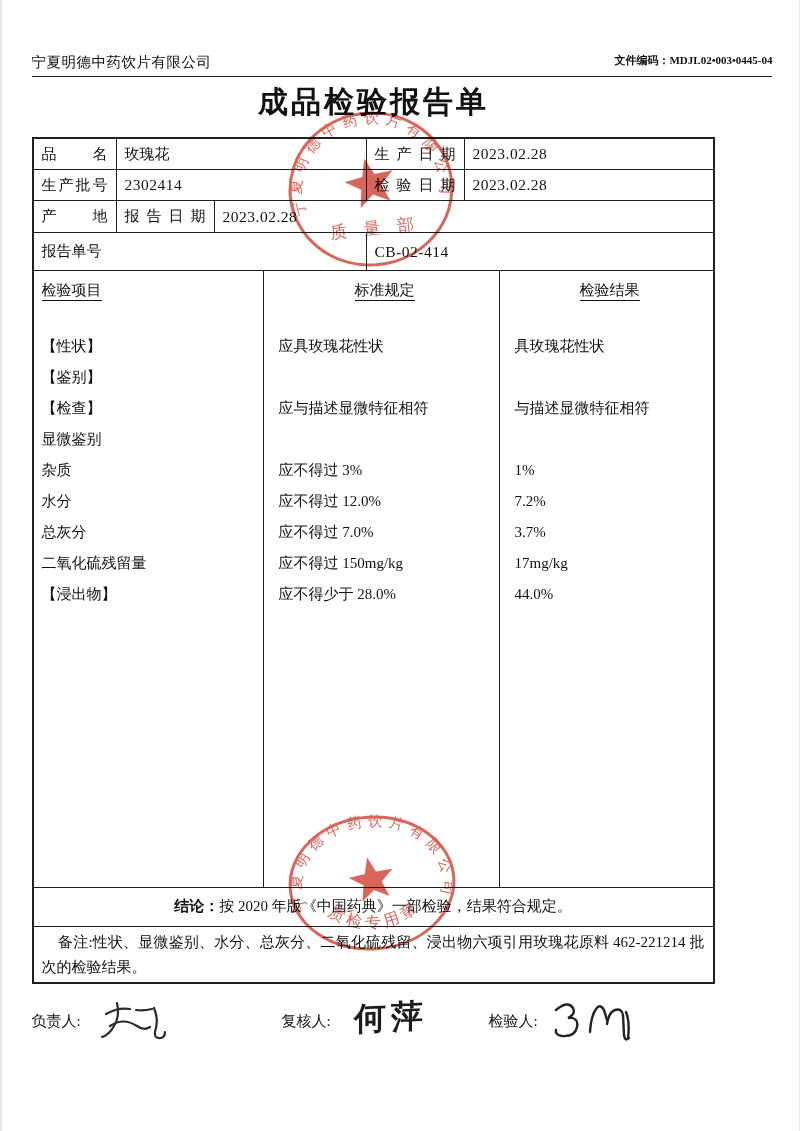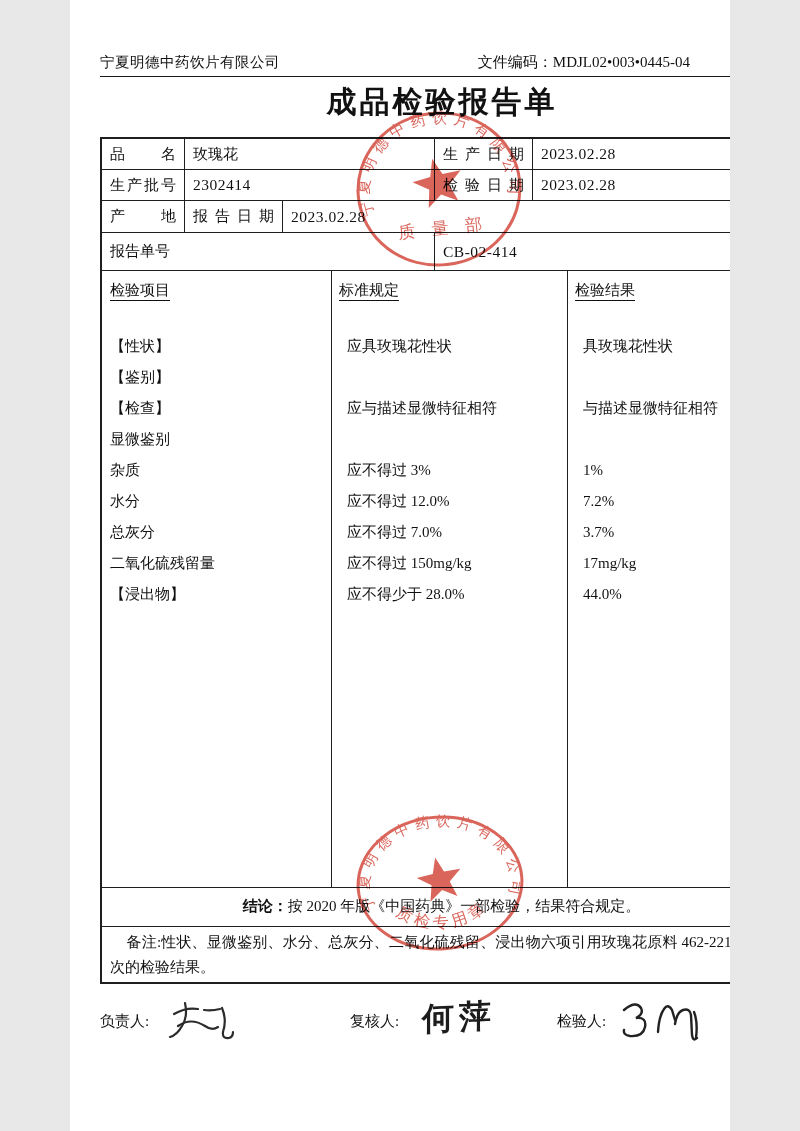--- a/index.html
+++ b/index.html
@@ -1,23 +1,23 @@
 <!DOCTYPE html>
 <html lang="zh"><head>
 <meta charset="utf-8">
 <style>
   html,body{margin:0;padding:0;background:#e8e8e8;}
   .page{
-    position:relative;width:660px;height:1131px;background:#ffffff;
+    position:relative;width:797px;height:1131px;background:#ffffff;
     font-family:"Liberation Serif","DejaVu Serif",serif;color:#111;
     margin:0 auto;overflow:hidden;
   }
   
   .hdr-company{position:absolute;left:30px;top:53px;font-size:14.5px;letter-spacing:.5px;}
-  .hdr-code{position:absolute;right:40px;top:53px;font-size:15px;}
+  .hdr-code{position:absolute;right:26px;top:53px;font-size:11px;font-weight:bold;}
   .hdr-rule{position:absolute;left:30px;top:76px;width:740px;height:0;border-top:1.5px solid #1a1a1a;}
   .page-title{
     position:absolute;left:30px;top:82px;width:684px;text-align:center;
     font-family:"Liberation Sans","DejaVu Sans",sans-serif;
     font-size:30px;font-weight:bold;letter-spacing:3px;
   }
   
   .table-wrap{
     position:absolute;left:30px;top:137px;width:683px;height:847px;
     border:2px solid #1f1f1f;box-sizing:border-box;font-size:15px;
@@ -37,21 +37,21 @@
   .rep-label{width:333px;}
   .rep-value{flex:1;}
   
   .detail-grid{display:flex;height:617px;border-bottom:1.5px solid #1f1f1f;box-sizing:border-box;gap:7px;}
   .dcol{box-sizing:border-box;height:100%;}
   .dcol1{width:230px;border-right:1.5px solid #1f1f1f;}
   .dcol2{width:229px;border-right:1.5px solid #1f1f1f;}
   .dcol3{flex:1;}
   .dhead{height:60px;box-sizing:border-box;padding-top:10px;}
   .dhead.left{padding-left:8px;text-align:left;}
-  .dhead.center{text-align:left;}
+  .dhead.center{text-align:center;}
   .dhead .ul{border-bottom:1px solid #111;padding-bottom:2px;}
   .drow{height:31px;line-height:31px;padding-left:8px;white-space:nowrap;}
   
   .conclusion-row{height:39px;line-height:37px;text-align:center;border-bottom:1.5px solid #1f1f1f;box-sizing:border-box;}
   .conclusion-row b{font-weight:bold;}
   .remark-row{box-sizing:border-box;height:53px;padding:3px 8px 0 8px;line-height:25px;text-align:justify;text-indent:1.1em;font-size:15px;}
   
   .sig-row{position:absolute;left:30px;top:1000px;width:690px;height:52px;}
   .sig-label{position:absolute;top:12px;font-size:15px;}
   .sig-svg{position:absolute;}

